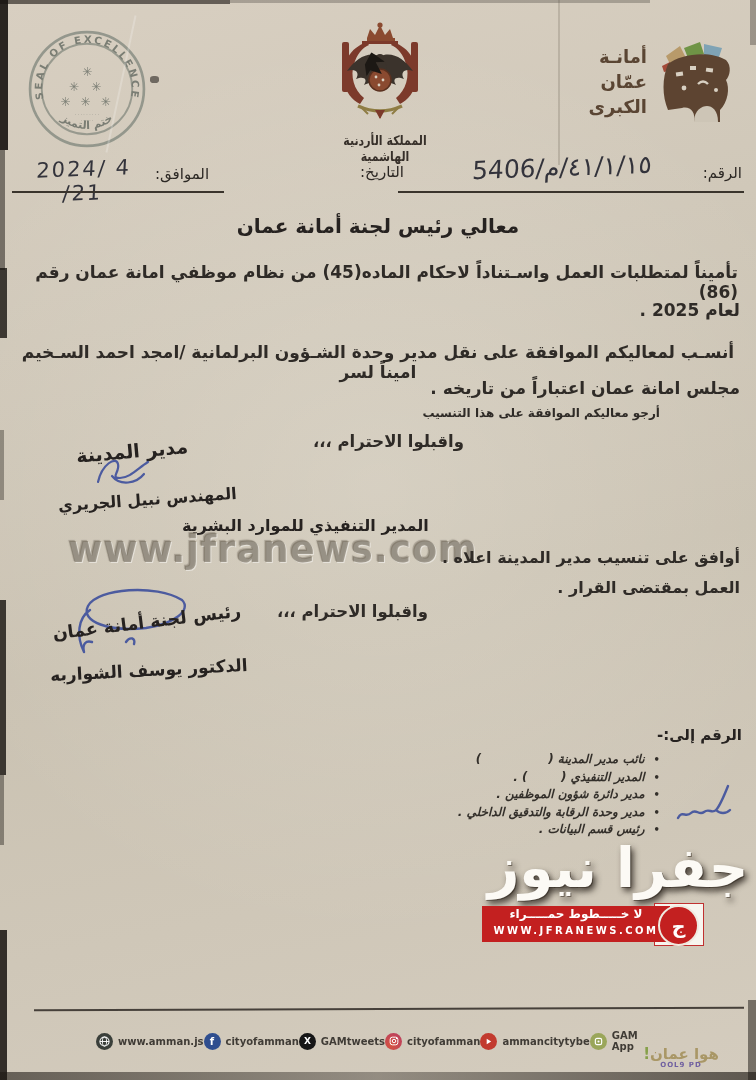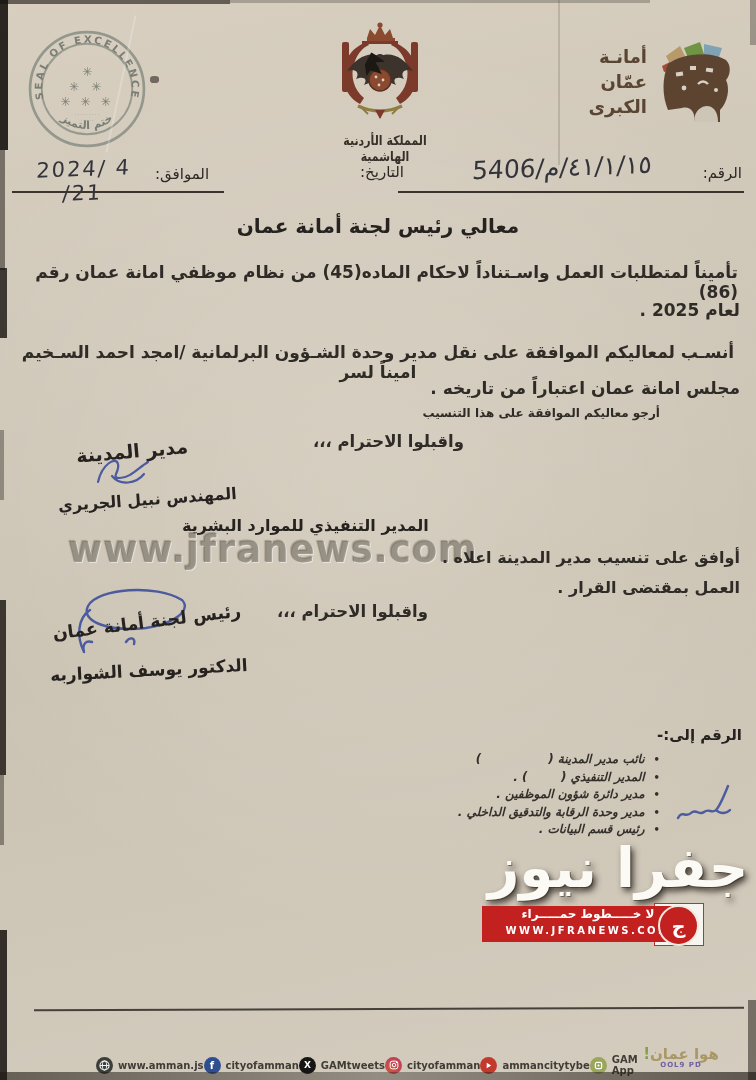--- a/index.html
+++ b/index.html
@@ -26,30 +26,30 @@
   .sigtxt{font-weight:700;color:#262220;}
   .wm{left:68px;top:528px;font-size:37px;font-weight:700;letter-spacing:1px;
       color:rgba(118,110,96,.62);
       text-shadow:1px 1px 0 rgba(255,255,255,.45),-1px -1px 1px rgba(80,72,60,.35);}
   
   .cp-item{font-size:12px;font-weight:600;line-height:17.5px;color:#332f2a;text-align:right;font-style:italic;}
   .cp-item::before{content:"•";margin-left:9px;font-size:10px;}
   
   .jfra-big{left:484px;top:836px;width:268px;text-align:center;font-size:55px;font-weight:700;color:#fcfaf5;
             text-shadow:3px 4px 6px rgba(45,38,30,.85),1px 1px 0 rgba(70,60,48,.6);}
-  .banner{left:482px;top:906px;width:188px;height:36px;background:#c32020;color:#fff;text-align:center;padding-left:12px;}
+  .banner{left:482px;top:906px;width:188px;height:36px;background:#c32020;color:#fff;text-align:center;}
   .banner .l1{font-size:12px;font-weight:700;line-height:17px;}
   .banner .l2{font-size:10px;letter-spacing:2.5px;line-height:15px;font-weight:700;}
   .jfra-box{left:654px;top:903px;width:48px;height:41px;background:rgba(250,248,243,.92);border:1px solid #c03030;}
   .jfra-cir{left:658px;top:905px;width:37px;height:37px;border-radius:50%;background:#c32020;border:2px solid #efe9df;
             display:flex;align-items:center;justify-content:center;color:#fff;font-size:19px;font-weight:700;}
   
   .f-line{left:34px;top:1008px;width:710px;border-top:2px solid #46403a;transform:rotate(-.2deg);}
   .f-contact{left:0;top:1015px;width:756px;text-align:center;font-size:15px;font-weight:700;color:#35312c;}
-  .social{left:96px;top:1054px;width:560px;display:flex;align-items:center;justify-content:center;direction:ltr;}
+  .social{left:96px;top:1030px;width:560px;display:flex;align-items:center;justify-content:center;direction:ltr;}
   .soc{display:flex;align-items:center;gap:5px;font-size:10px;font-weight:700;color:#403c36;}
   .icn{width:17px;height:17px;border-radius:50%;display:inline-flex;align-items:center;justify-content:center;color:#fff;font-size:10px;font-weight:700;flex:none;}
   .radio{left:642px;top:1044px;width:78px;text-align:center;}
   .radio .nm{font-size:15px;font-weight:700;color:#a99766;}
   .radio .bang{color:#86a04a;font-weight:700;}
   .radio .fq{font-size:7px;letter-spacing:1px;color:#6f5fa0;font-weight:700;margin-top:-2px;}
   
   .edge{background:#17130f;}
   .speck{background:#1c1814;}
   svg{display:block;}

